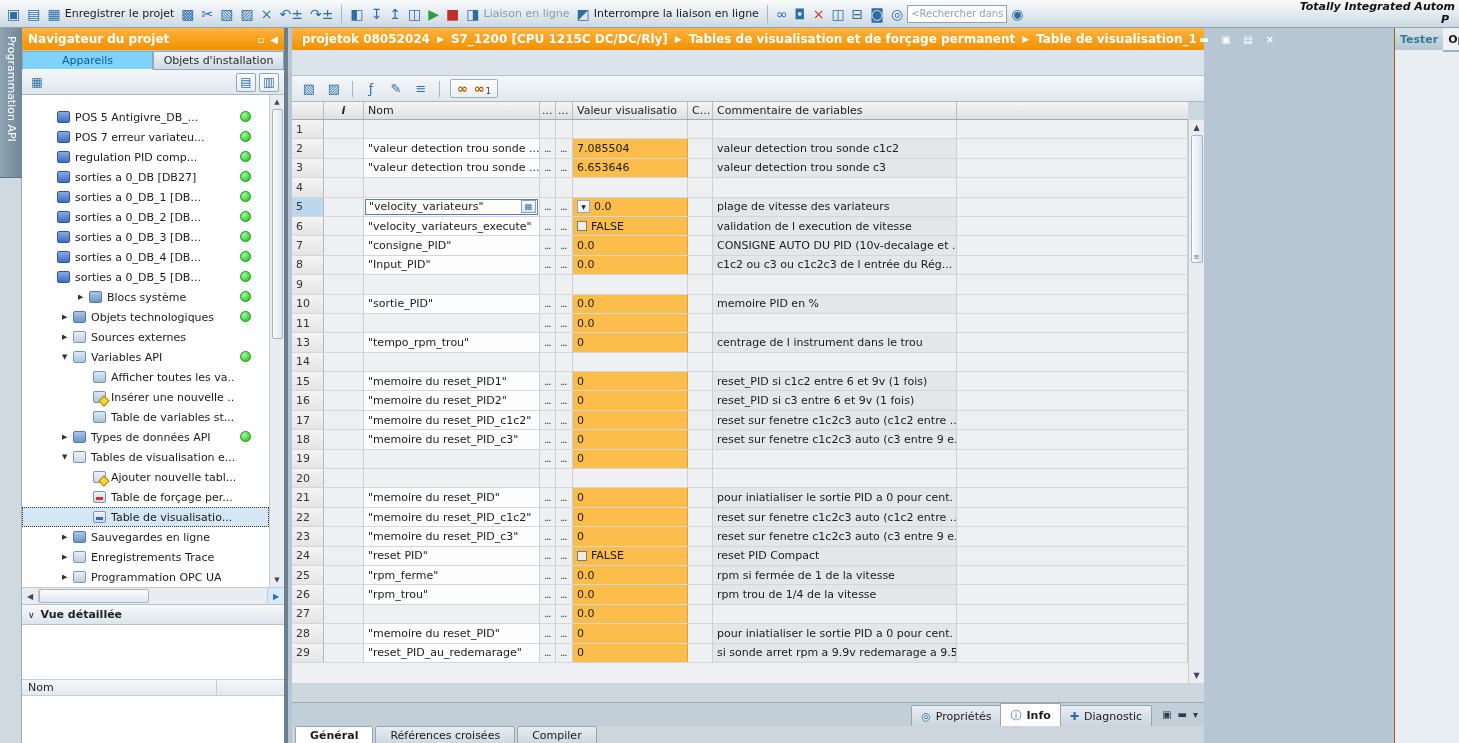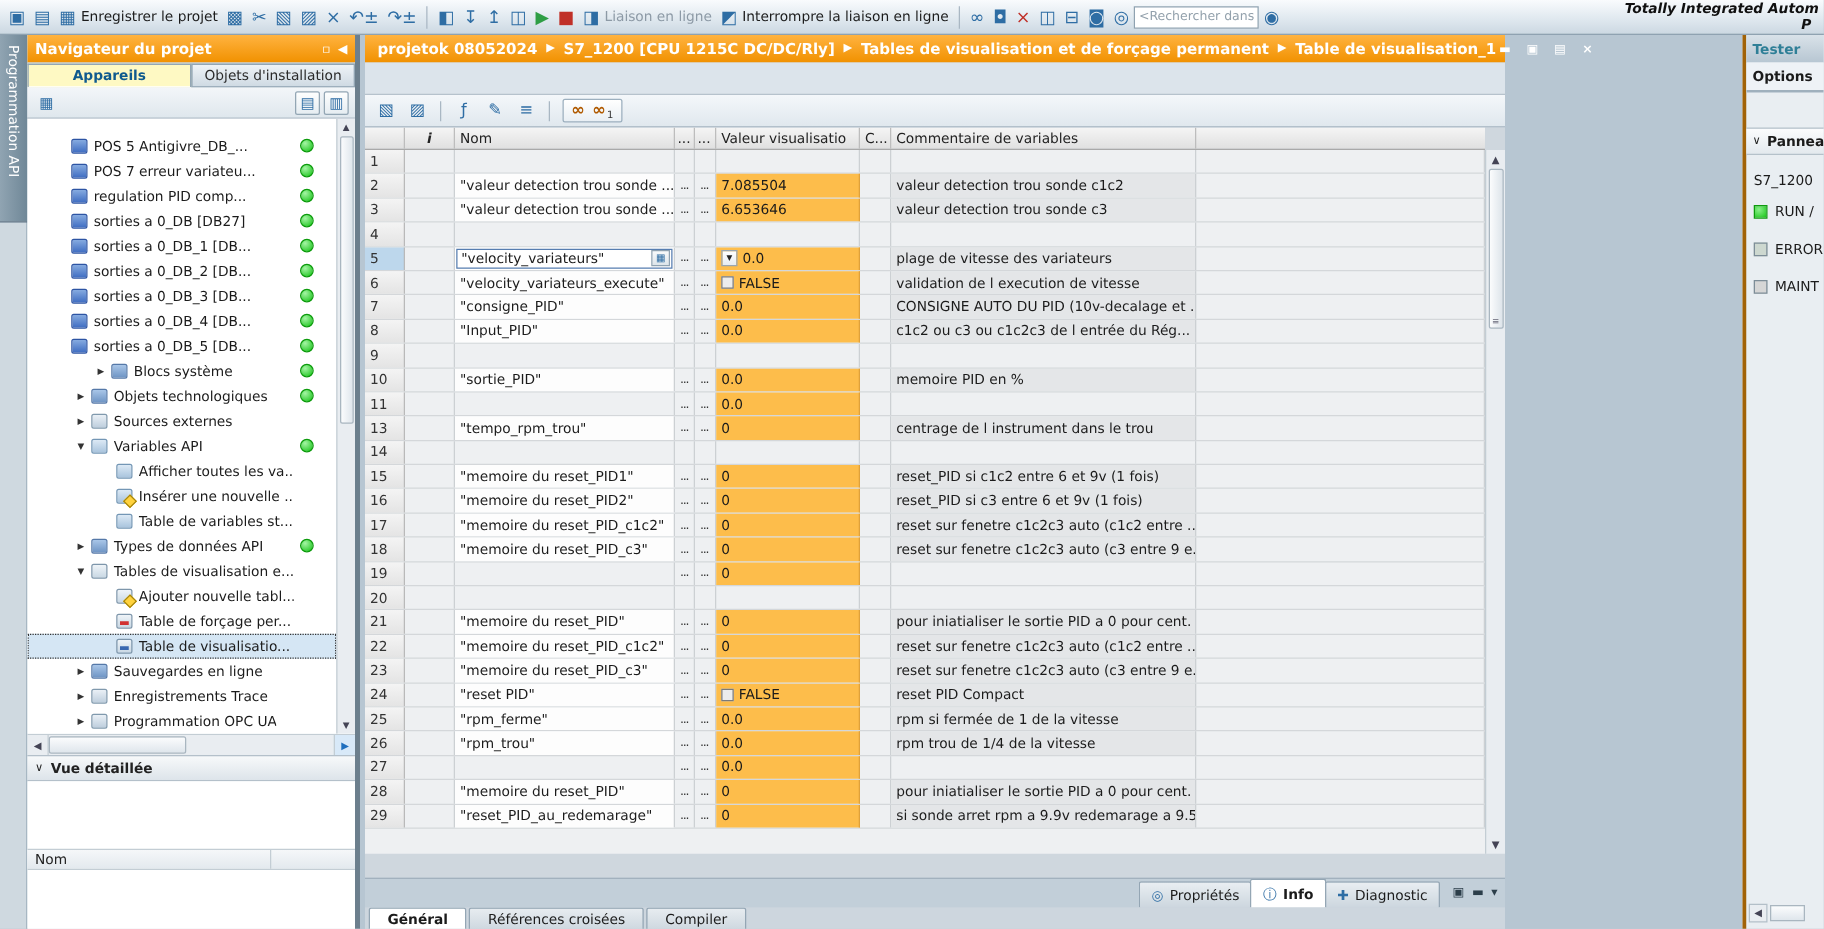--- a/index.html
+++ b/index.html
@@ -22,21 +22,21 @@
 
 #left-strip{position:absolute;left:0;top:28px;width:22px;height:715px;background:#cfd9e0;border-right:1px solid #9aacb9}
 .strip-tab{width:22px;height:150px;background:linear-gradient(90deg,#90a4b2,#6f8797);border-bottom:1px solid #5d7283;display:flex;justify-content:center}
 .strip-tab span{writing-mode:vertical-rl;color:#fff;font-size:11px;padding-top:8px}
 
 #navigator{position:absolute;left:22px;top:28px;width:266px;height:715px;background:#ecf1f5;border-right:4px solid #6c7f8d;display:flex;flex-direction:column}
 .nav-header{height:22px;flex:none;background:linear-gradient(#ffb340,#f19100);color:#fff;font-weight:bold;font-size:12px;display:flex;align-items:center;padding:0 6px}
 .nh-icons{margin-left:auto;display:flex;gap:6px;font-size:10px;color:#fff}
 .nav-tabs{height:20px;display:flex;flex:none;background:#b9c7d2;padding-top:1px}
 .nav-tab{flex:1;display:flex;align-items:center;justify-content:center;border:1px solid #93a6b4;background:linear-gradient(#eef3f7,#cfdae3);color:#2a2a2a}
-.nav-tab[data-active="true"]{background:#fef9c3;color:#0f5a8e;font-weight:bold;border-bottom-color:#fff}
+.nav-tab[data-active="true"]{background:#7dd3fc;color:#0f5a8e;font-weight:normal;border-bottom-color:#fff}
 .nav-minibar{height:25px;flex:none;background:linear-gradient(#f3f6f9,#dfe7ed);border-bottom:1px solid #aab8c3;display:flex;align-items:center;padding:0 5px;gap:3px}
 .mb-btn{width:20px;height:19px;display:flex;align-items:center;justify-content:center;color:#2e6da4;font-size:12px}
 .mb-framed{border:1px solid #93a6b4;background:linear-gradient(#fdfefe,#e6edf2);border-radius:2px}
 .mb-spacer{flex:1}
 .nav-tree{height:492px;flex:none;background:#fff;position:relative;padding-top:12px;overflow:hidden}
 .tree-rows{margin-right:15px}
 .titem{height:20px;display:flex;align-items:center;position:relative;padding-right:34px}
 .titem .arrow{width:11px;flex:none;font-size:7px;color:#333}
 .titem .ticon{position:relative;width:13px;height:12px;margin-right:5px;flex:none;border:1px solid #5578a8;background:linear-gradient(#a9c6e8,#6e94c4);border-radius:2px}
 .titem .tlabel{overflow:hidden}
@@ -109,21 +109,21 @@
 .insp-tabs{height:24px;flex:none;background:#c2cfd9;border-top:1px solid #98a8b5;display:flex;align-items:flex-end;padding:0 6px}
 .insp-spacer{flex:1}
 .itab{display:flex;align-items:center;gap:5px;height:21px;padding:0 9px;border:1px solid #94a6b4;border-bottom:none;background:linear-gradient(#e9eef2,#ccd6de);margin-left:-1px;border-radius:2px 2px 0 0}
 .itab[data-active="true"]{background:#fff;font-weight:bold;height:23px}
 .itab .it-glyph{font-size:11px;color:#2e6da4;font-weight:normal}
 .insp-wins{display:flex;gap:6px;margin-left:10px;align-self:center;font-size:10px;color:#2c3e4a}
 .subtabs{height:17px;flex:none;background:#cdd6de;display:flex;align-items:flex-start;padding-left:3px;gap:2px;overflow:hidden}
 .stab{height:20px;padding:2px 14px 0;border:1px solid #94a6b4;background:linear-gradient(#e7ecf0,#ccd6de);border-radius:2px 2px 0 0}
 .stab[data-active="true"]{background:#fff;font-weight:bold}
 
-#tester{position:absolute;left:1394px;top:28px;width:65px;height:715px;background:#e9eef2;border-left:3px solid #a16207;display:flex;flex-direction:column;overflow:hidden}
+#tester{position:absolute;left:1394px;top:28px;width:65px;height:715px;background:#e9eef2;border-left:1px solid #a16207;display:flex;flex-direction:row;overflow:hidden}
 .tester-header{height:22px;flex:none;background:linear-gradient(#d9e2e9,#b7c6d2);display:flex;align-items:center;padding:0 5px;color:#2f7f97;font-weight:bold}
 .tester-options{height:24px;flex:none;display:flex;align-items:center;padding:0 5px;font-weight:bold;border-bottom:2px solid #9fb0bd;background:#eef2f6}
 .tester-body{flex:1;position:relative}
 .t-section{height:22px;background:linear-gradient(#fbfcfd,#e3e9ee);border-top:1px solid #b5c1ca;border-bottom:1px solid #b5c1ca;display:flex;align-items:center;gap:5px;padding:0 5px;font-weight:bold;margin-top:28px}
 .t-section .chev{font-size:9px;font-weight:normal}
 .t-cpu{margin:14px 0 12px 6px}
 .t-ind{display:flex;align-items:center;gap:6px;margin:0 0 17px 6px}
 .led{width:11px;height:11px;flex:none;border:1px solid #7d8d98}
 .led-run{background:radial-gradient(circle at 35% 30%,#8af08a,#17c417);border-color:#0f9a0f}
 .led-off{background:#cdd8d0}

